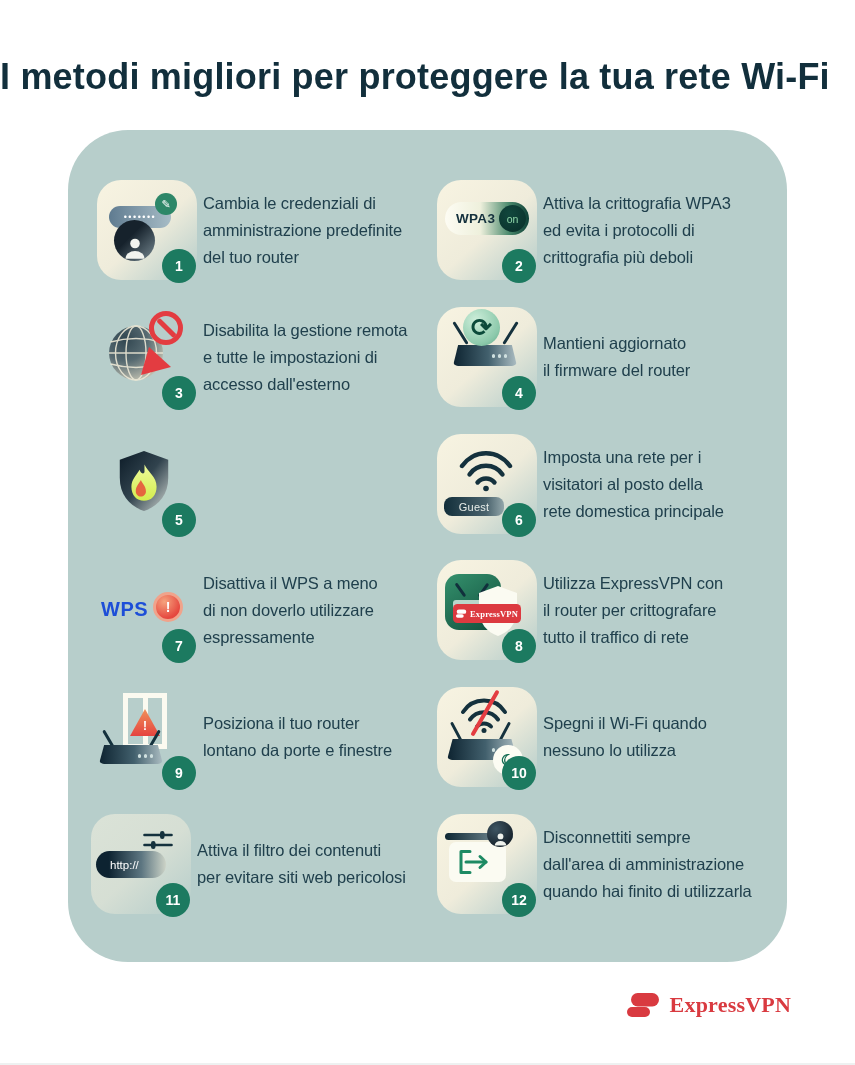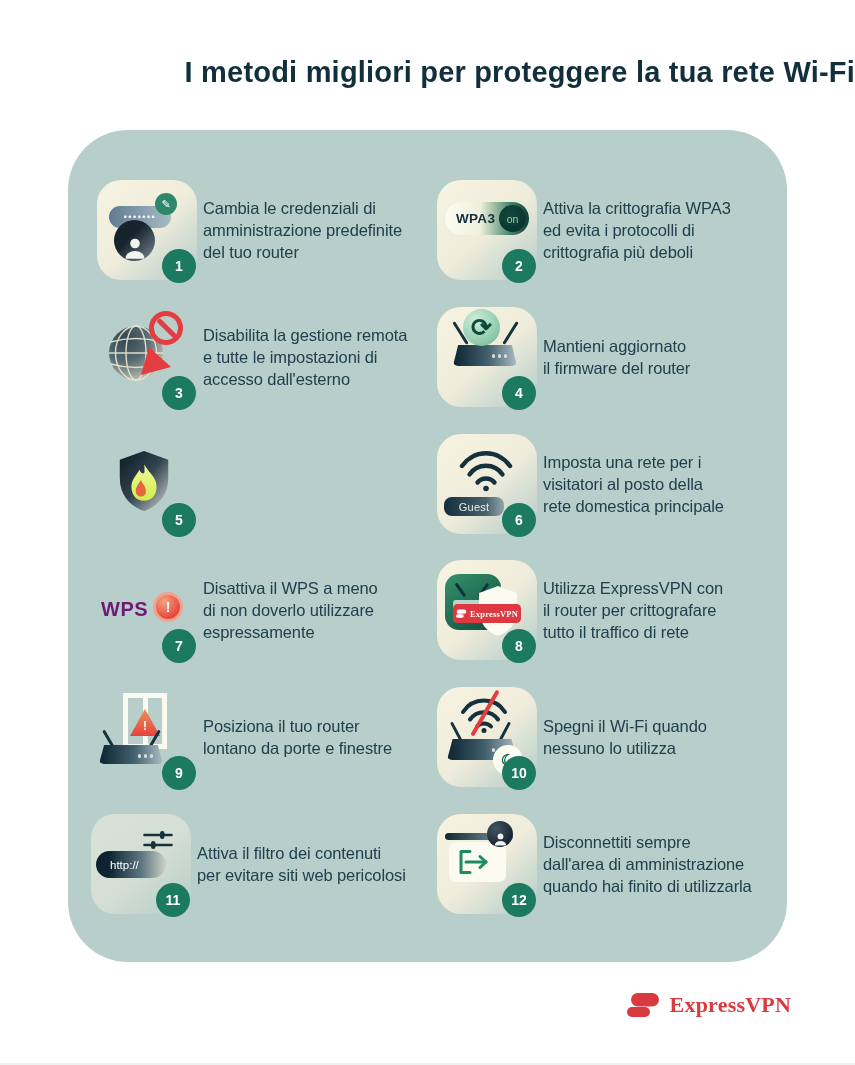--- a/index.html
+++ b/index.html
@@ -1,30 +1,30 @@
 <!DOCTYPE html>
 <html><head>
 <meta charset="utf-8">
 <style>
   * { box-sizing: border-box; margin: 0; padding: 0; }
   html,body { width:855px; height:1065px; background:#ffffff; font-family:"Liberation Sans",sans-serif; }
   .page { position:relative; width:855px; height:1065px; overflow:hidden; background:#fff; }
 
-  .title { position:absolute; top:56px; left:0; right:0; text-align:right;
-           font-size:29px; font-weight:600; color:#122f3c; letter-spacing:.2px; }
+  .title { position:absolute; top:56px; left:0; right:0; text-align:left;
+           font-size:36px; font-weight:600; color:#122f3c; letter-spacing:.2px; }
 
   .container { position:absolute; left:68px; top:130px; width:719px; height:832px;
                background:#b7cecb; border-radius:60px; }
 
   .item { position:absolute; display:flex; }
   .ibox { position:relative; width:100px; height:100px; flex:0 0 100px; }
   .tile { position:absolute; inset:0; border-radius:24px;
           background:linear-gradient(138deg,#f7f3e1 4%,#efecdb 52%,rgba(239,236,219,0) 96%); }
   .tile.m { opacity:.55; }
-  .txt { margin-left:6px; align-self:center; width:250px; font-size:16.5px; line-height:22px;
+  .txt { margin-left:6px; align-self:center; width:250px; font-size:16.5px; line-height:27px;
          color:#20404d; font-weight:500; white-space:pre-line; letter-spacing:-.1px; }
   .badge { position:absolute; left:65px; top:69px; width:34px; height:34px; border-radius:50%;
            background:#1c7a60; color:#fff; font-size:14px; font-weight:700;
            display:flex; align-items:center; justify-content:center; z-index:5; }
 
   
   .ant { position:absolute; width:3px; height:24px; background:#14313d; border-radius:2px; }
   .rbody { position:absolute; height:21px; border-radius:5px;
            background:linear-gradient(90deg,#0d2330,#42606d 55%,#adbec3);
            clip-path:polygon(8% 0,92% 0,100% 100%,0 100%); }
@@ -64,21 +64,21 @@
   
   .shield5 { position:absolute; left:16px; top:14px; }
 
   
   .wifi6 { position:absolute; left:20px; top:12px; }
   .guest { position:absolute; left:7px; top:63px; width:60px; height:19px; border-radius:8px;
            background:linear-gradient(90deg,#122e3a,#49626c 70%,#93a7ab);
            color:#e8ede9; font-size:11px; display:flex; align-items:center; justify-content:center; letter-spacing:.2px; }
 
   
-  .wps { position:absolute; left:4px; top:38px; font-size:20px; font-weight:800; color:#701a75; letter-spacing:.5px; }
+  .wps { position:absolute; left:4px; top:38px; font-size:20px; font-weight:800; color:#1d4ed8; letter-spacing:.5px; }
   .warn7 { position:absolute; left:56px; top:32px; width:30px; height:30px; border-radius:50%;
            background:radial-gradient(circle at 35% 28%,#f5a37e,#e64940 70%,#de3b3d);
            border:3px solid #f0a38b; color:#fff; font-weight:800; font-size:14px;
            display:flex; align-items:center; justify-content:center; }
 
   
   .gsq { position:absolute; left:8px; top:14px; width:56px; height:56px; border-radius:14px;
          background:linear-gradient(145deg,#35916d,#0f4d3b); }
   .ant8 { position:absolute; width:2.5px; height:16px; background:#11303c; top:8px; border-radius:2px; }
   .rb8 { position:absolute; left:8px; top:26px; width:40px; height:13px; border-radius:3px; background:#b9d6ca; }

